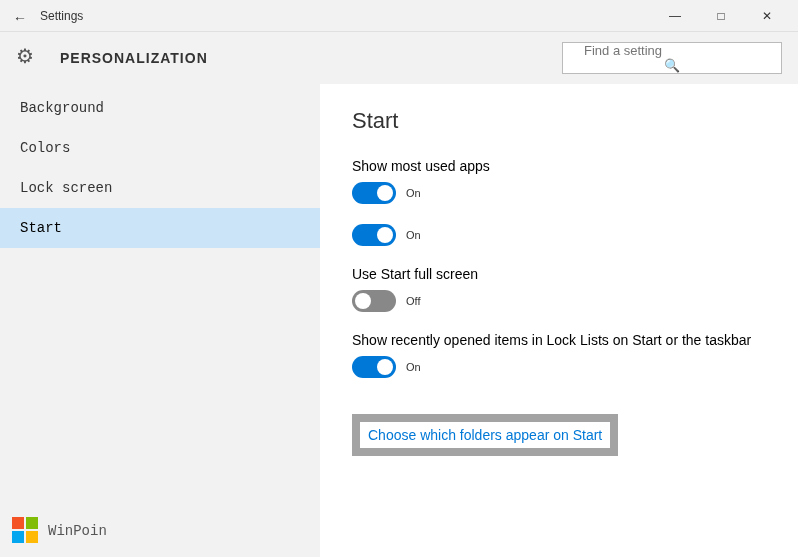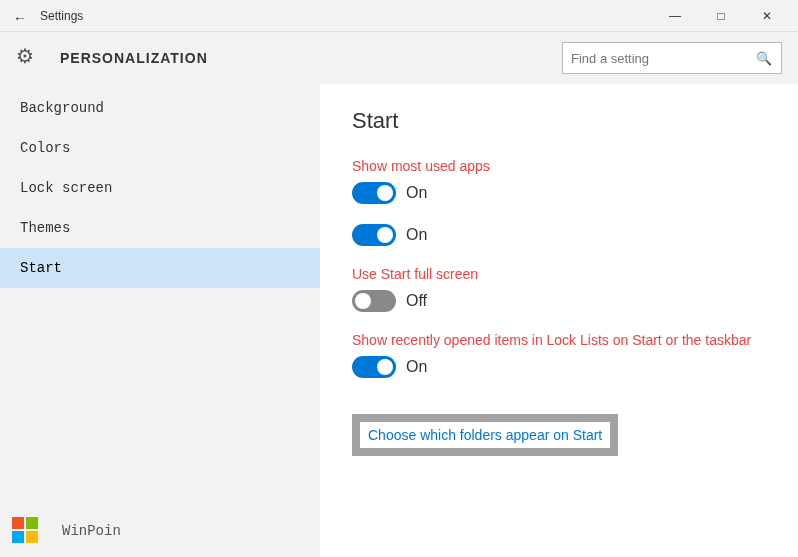--- a/index.html
+++ b/index.html
@@ -27,21 +27,21 @@
     .app-container { display: flex; flex-direction: column; height: calc(557px - 32px); }
     .header-bar {
       display: flex; align-items: center; background: #f2f2f2;
       padding: 10px 16px; gap: 16px;
     }
     .gear-icon { width: 28px; height: 28px; color: #555; font-size: 20px; }
     .app-title { font-size: 14px; font-weight: 600; color: #333; letter-spacing: 1px; flex: 1; }
     .search-box {
       display: flex; align-items: center;
       border: 1px solid #bbb; background: white;
-      width: 220px; height: 32px; padding: 0 8px;
+      width: 220px; height: 32px; padding: 0 8px; flex-direction: column;
     }
     .search-input {
       border: none; outline: none; font-size: 13px; flex: 1; background: transparent;
     }
     .search-icon { color: #666; font-size: 13px; }
 
     .content-area { display: flex; flex: 1; overflow: hidden; }
 
     
     .sidebar {
@@ -53,57 +53,57 @@
     }
     .sidebar-item.active { background: #cce4f7; color: #000; }
 
     
     .main-content {
       flex: 1; background: white; padding: 24px 32px; overflow-y: auto;
     }
     .page-title { font-size: 22px; font-weight: 300; color: #333; margin-bottom: 24px; }
 
     .setting-row { margin-bottom: 20px; }
-    .setting-label { font-size: 14px; color: #ef4444; margin-bottom: 8px; }
+    .setting-label { font-size: 14px; color: #000000; margin-bottom: 8px; }
     .setting-control { display: flex; align-items: center; gap: 10px; }
 
     
     .toggle {
       width: 44px; height: 22px; border-radius: 11px; position: relative;
       cursor: pointer; display: inline-block;
     }
     .toggle.on { background: #0078d7; }
     .toggle.off { background: #888; }
     .toggle::after {
       content: '';
       position: absolute;
       top: 3px;
       width: 16px; height: 16px;
       border-radius: 50%; background: white;
       transition: left 0.2s;
     }
     .toggle.on::after { left: 25px; }
     .toggle.off::after { left: 3px; }
-    .toggle-label { font-size: 16px; color: #333; }
+    .toggle-label { font-size: 11px; color: #333; }
 
     
     .link-box {
       border: 8px solid #a3a3a3;
       display: inline-block;
       padding: 4px 8px;
       margin-top: 16px;
     }
     .link-text {
       color: #0078d7; font-size: 14px; cursor: pointer; text-decoration: none;
     }
 
     
     .sidebar-footer {
       position: absolute; bottom: 12px; left: 12px;
-      display: flex; align-items: center; gap: 22px;
+      display: flex; align-items: center; gap: 8px;
     }
     .windows-logo {
       width: 28px; height: 28px;
     }
     .winpoin-text { font-size: 14px; color: #555; font-weight: 500; }
 
     
     .sidebar-wrapper { position: relative; width: 320px; font-family: Liberation Mono, monospace; }
   </style>
 </head>
@@ -132,21 +132,20 @@
     </div>
   </div>
 
   <div class="content-area">
 
     <div class="sidebar-wrapper">
       <div class="sidebar">
         <div class="sidebar-item">Background</div>
         <div class="sidebar-item">Colors</div>
         <div class="sidebar-item">Lock screen</div>
-        <div class="sidebar-item">Themes</div>
         <div class="sidebar-item active">Start</div>
       </div>
       <div class="sidebar-footer">
         <svg class="windows-logo" viewBox="0 0 28 28">
           <rect x="0" y="0" width="12" height="12" fill="#f35325"></rect>
           <rect x="14" y="0" width="12" height="12" fill="#81bc06"></rect>
           <rect x="0" y="14" width="12" height="12" fill="#05a6f0"></rect>
           <rect x="14" y="14" width="12" height="12" fill="#ffba08"></rect>
         </svg>
         <span class="winpoin-text">WinPoin</span>

